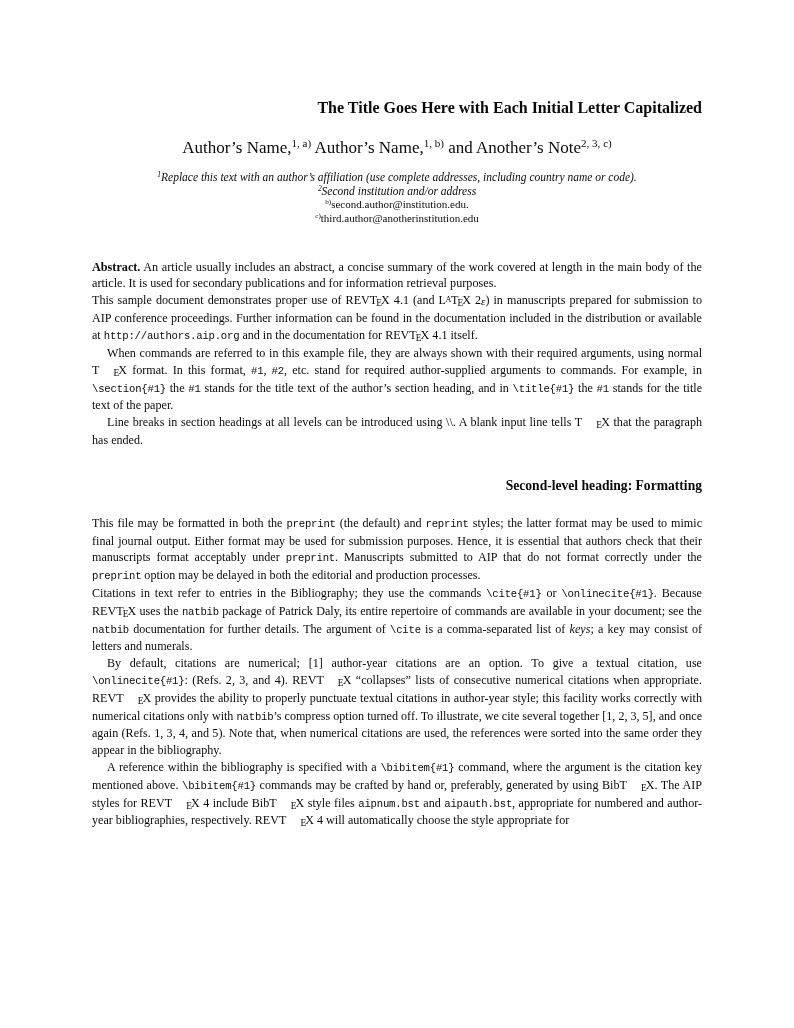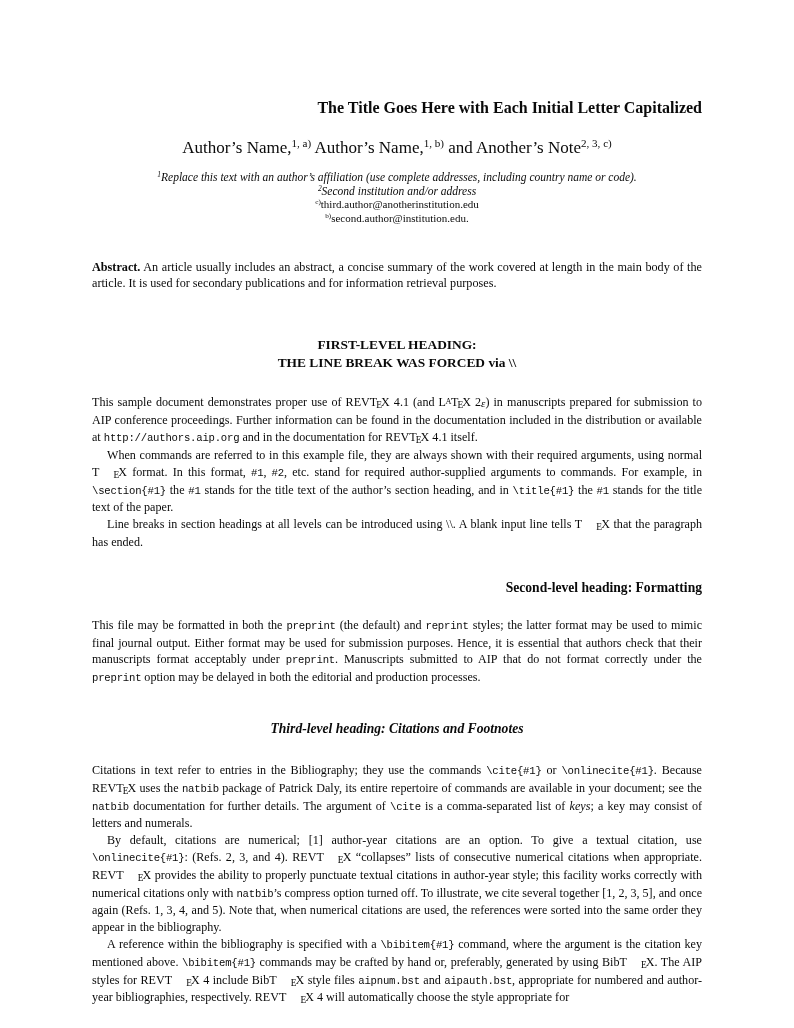--- a/index.html
+++ b/index.html
@@ -66,27 +66,25 @@
 </style>
 </head>
 <body>
 
 <div class="page">
   <div class="content">
       <div class="blk title"><span>The Title Goes Here with Each Initial Letter Capitalized</span></div>
       <div class="blk authors"><span>Author’s Name,</span><span class="sup">1, a)</span><span> Author’s Name,</span><span class="sup">1, b)</span><span> and Another’s Note</span><span class="sup">2, 3, c)</span></div>
       <div class="blk affil affils-gap"><span class="sup">1</span><span class="i">Replace this text with an author’s affiliation (use complete addresses, including country name or code).</span></div>
       <div class="blk affil"><span class="sup">2</span><span class="i">Second institution and/or address</span></div>
+      <div class="blk footnote"><span class="sup">b)</span><span>second.author@institution.edu.</span></div>
       <div class="blk footnote"><span class="sup">c)</span><span>third.author@anotherinstitution.edu</span></div>
-      <div class="blk footnote"><span class="sup">b)</span><span>second.author@institution.edu.</span></div>
       <div class="blk abstract"><span class="b">Abstract.</span><span> An article usually includes an abstract, a concise summary of the work covered at length in the main body of the article. It is used for secondary publications and for information retrieval purposes.</span></div>
-      <div class="blk h1"><span>FIRST-LEVEL HEADING:</span><br><span>THE LINE BREAK WAS FORCED via \\</span></div>
       <div class="blk p"><span>This sample document demonstrates proper use of </span><span class="tex">REVT<span class="tE">E</span>X</span><span> 4.1 (and </span><span class="tex">L<span class="tA">A</span>T<span class="tE">E</span>X 2<span class="teps">ε</span></span><span>) in manuscripts prepared for submission to AIP conference proceedings. Further information can be found in the documentation included in the distribution or available at </span><span class="m">http://authors.aip.org</span><span> and in the documentation for </span><span class="tex">REVT<span class="tE">E</span>X</span><span> 4.1 itself.</span></div>
       <div class="blk p indent"><span>When commands are referred to in this example file, they are always shown with their required arguments, using normal </span><span class="tex">T<span class="tE">E</span>X</span><span> format. In this format, </span><span class="m">#1</span><span>, </span><span class="m">#2</span><span>, etc. stand for required author-supplied arguments to commands. For example, in </span><span class="m">\section{#1}</span><span> the </span><span class="m">#1</span><span> stands for the title text of the author’s section heading, and in </span><span class="m">\title{#1}</span><span> the </span><span class="m">#1</span><span> stands for the title text of the paper.</span></div>
       <div class="blk p indent"><span>Line breaks in section headings at all levels can be introduced using \\. A blank input line tells </span><span class="tex">T<span class="tE">E</span>X</span><span> that the paragraph has ended.</span></div>
       <div class="blk h2"><span>Second-level heading: Formatting</span></div>
       <div class="blk p"><span>This file may be formatted in both the </span><span class="m">preprint</span><span> (the default) and </span><span class="m">reprint</span><span> styles; the latter format may be used to mimic final journal output. Either format may be used for submission purposes. Hence, it is essential that authors check that their manuscripts format acceptably under </span><span class="m">preprint</span><span>. Manuscripts submitted to AIP that do not format correctly under the </span><span class="m">preprint</span><span> option may be delayed in both the editorial and production processes.</span></div>
-      <div class="blk h3"><span>Third-level heading: Citations and Footnotes</span></div>
       <div class="blk p"><span>Citations in text refer to entries in the Bibliography; they use the commands </span><span class="m">\cite{#1}</span><span> or </span><span class="m">\onlinecite{#1}</span><span>. Because </span><span class="tex">REVT<span class="tE">E</span>X</span><span> uses the </span><span class="m">natbib</span><span> package of Patrick Daly, its entire repertoire of commands are available in your document; see the </span><span class="m">natbib</span><span> documentation for further details. The argument of </span><span class="m">\cite</span><span> is a comma-separated list of </span><span class="i">keys</span><span>; a key may consist of letters and numerals.</span></div>
       <div class="blk p indent"><span>By default, citations are numerical; [1] author-year citations are an option. To give a textual citation, use </span><span class="m">\onlinecite{#1}</span><span>: (Refs. 2, 3, and 4). </span><span class="tex">REVT<span class="tE">E</span>X</span><span> “collapses” lists of consecutive numerical citations when appropriate. </span><span class="tex">REVT<span class="tE">E</span>X</span><span> provides the ability to properly punctuate textual citations in author-year style; this facility works correctly with numerical citations only with </span><span class="m">natbib</span><span>’s compress option turned off. To illustrate, we cite several together [1, 2, 3, 5], and once again (Refs. 1, 3, 4, and 5). Note that, when numerical citations are used, the references were sorted into the same order they appear in the bibliography.</span></div>
       <div class="blk p indent"><span>A reference within the bibliography is specified with a </span><span class="m">\bibitem{#1}</span><span> command, where the argument is the citation key mentioned above. </span><span class="m">\bibitem{#1}</span><span> commands may be crafted by hand or, preferably, generated by using </span><span class="tex">BibT<span class="tE">E</span>X</span><span>. The AIP styles for </span><span class="tex">REVT<span class="tE">E</span>X</span><span> 4 include </span><span class="tex">BibT<span class="tE">E</span>X</span><span> style files </span><span class="m">aipnum.bst</span><span> and </span><span class="m">aipauth.bst</span><span>, appropriate for numbered and author-year bibliographies, respectively. </span><span class="tex">REVT<span class="tE">E</span>X</span><span> 4 will automatically choose the style appropriate for</span></div>
     </div>
 </div>
 
 </body></html>

